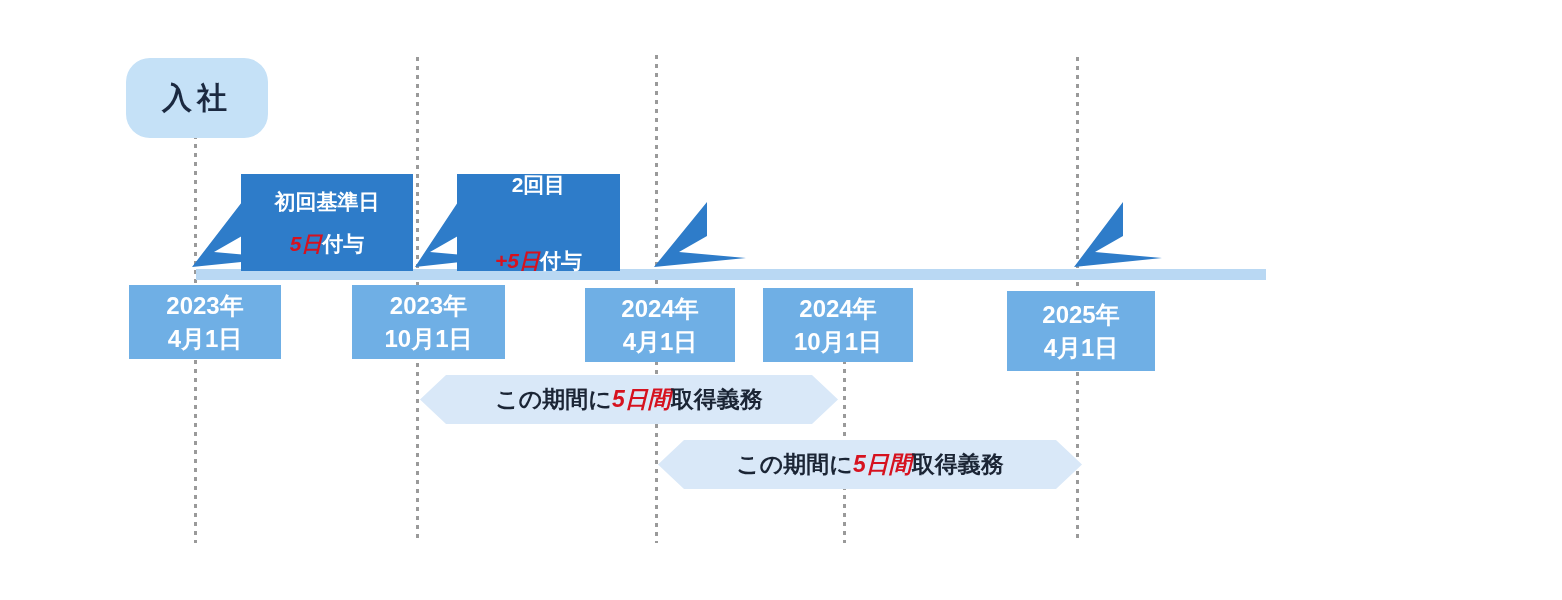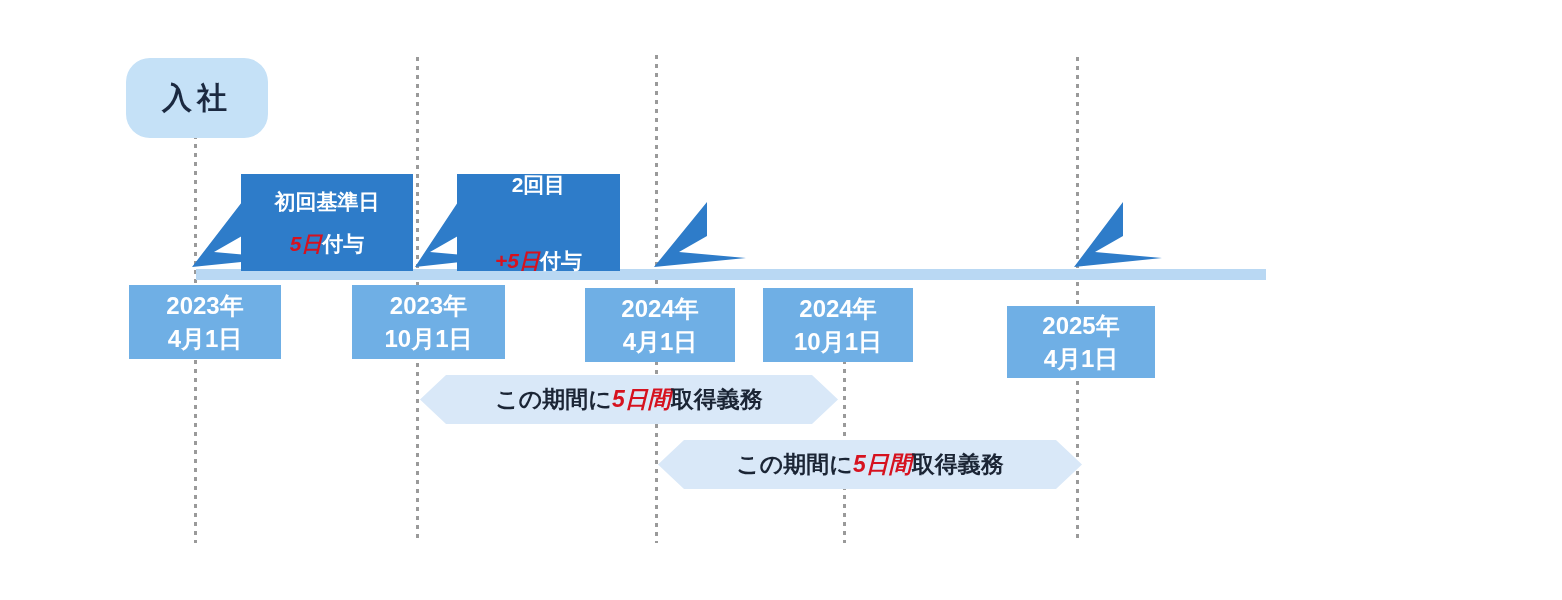--- a/index.html
+++ b/index.html
@@ -83,21 +83,21 @@
     text-align: center;
     line-height: 1;
     display: flex; flex-direction: column; justify-content: center;
     gap: 9px;
     z-index: 4;
   }
   #d1 { left: 129px;  top: 285px; width: 152px; height: 74px; }
   #d2 { left: 352px;  top: 285px; width: 153px; height: 74px; }
   #d3 { left: 585px;  top: 288px; width: 150px; height: 74px; }
   #d4 { left: 763px;  top: 288px; width: 150px; height: 74px; }
-  #d5 { left: 1007px; top: 306px; width: 148px; height: 72px; justify-content: center; }
+  #d5 { left: 1007px; top: 291px; width: 148px; height: 80px; justify-content: center; }
 
   
   .banner {
     position: absolute;
     background: #d9e8f8;
     color: #1b2535;
     font-weight: bold;
     font-size: 23px;
     display: flex; align-items: center; justify-content: center;
     clip-path: polygon(26px 0, calc(100% - 26px) 0, 100% 50%, calc(100% - 26px) 100%, 26px 100%, 0 50%);

